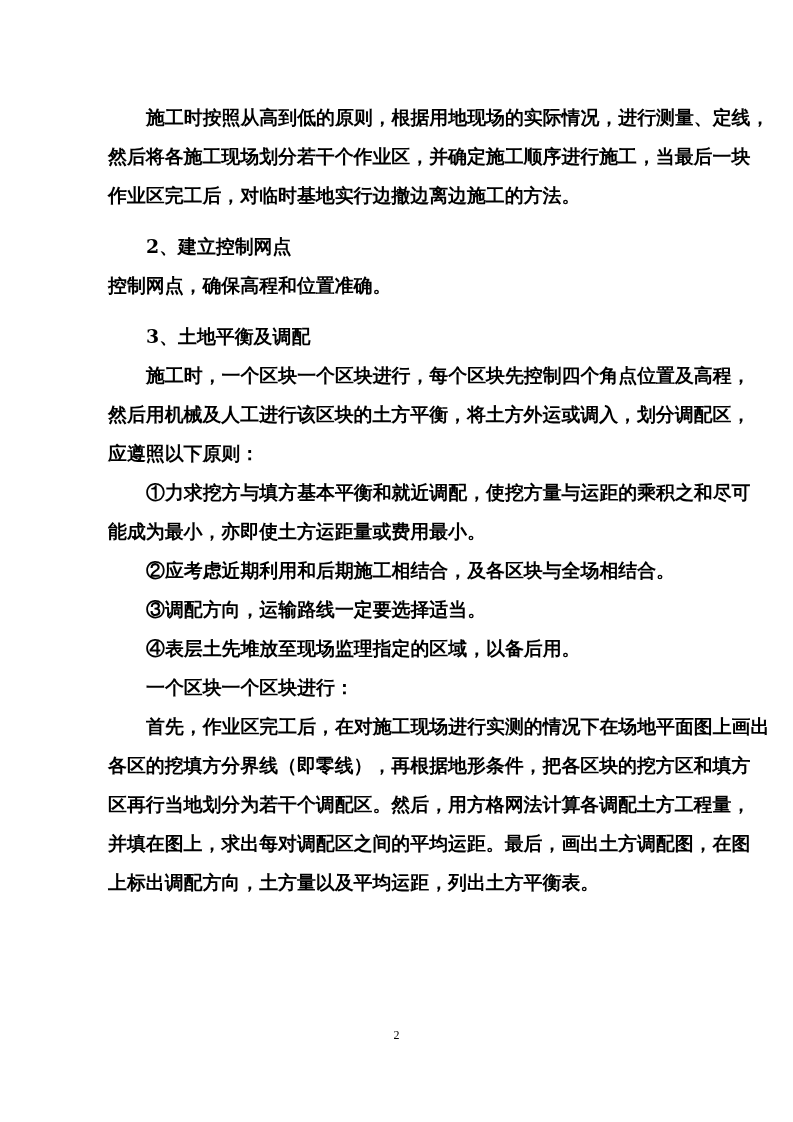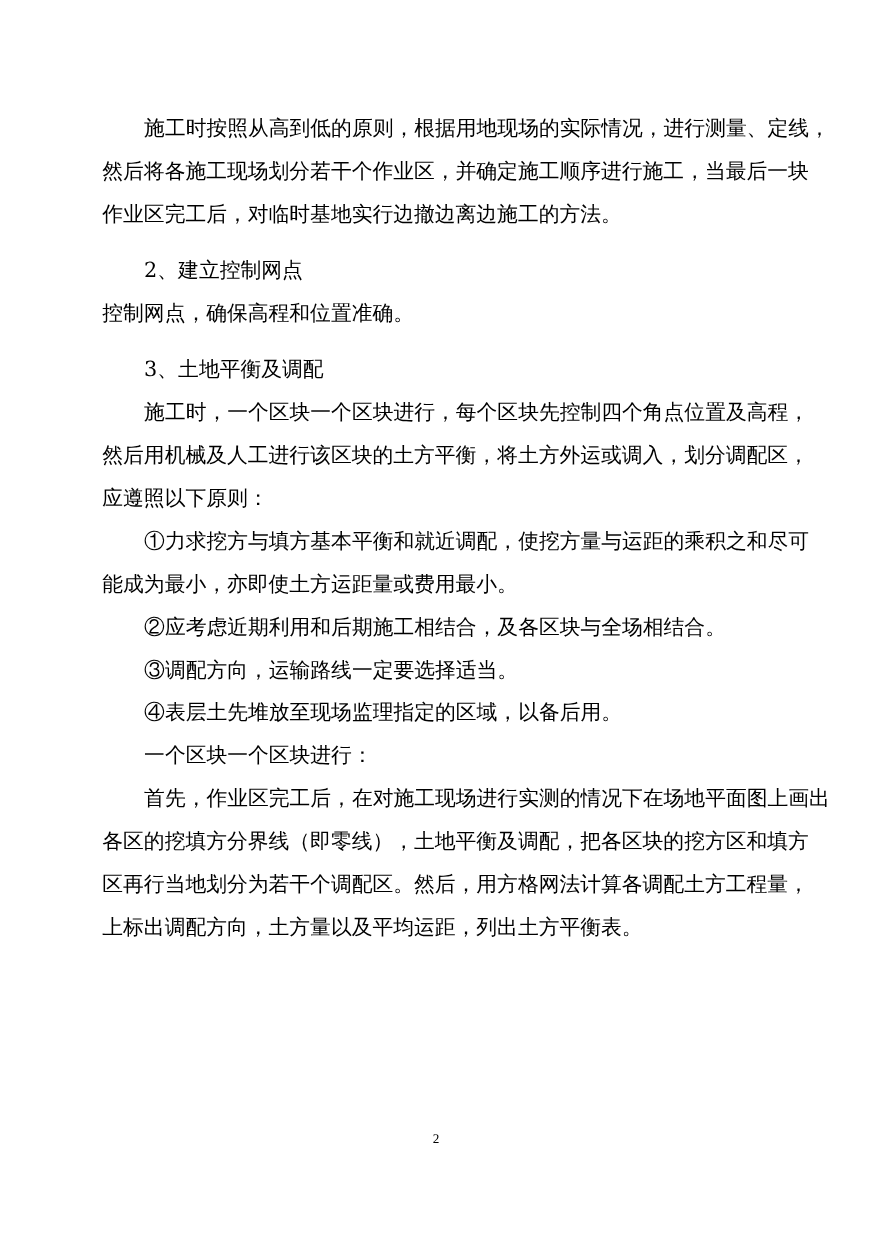--- a/index.html
+++ b/index.html
@@ -10,23 +10,24 @@
     body {
       width: 793px;
       height: 1122px;
       position: relative;
       overflow: hidden;
       font-family: "DejaVu Serif", "Liberation Serif", serif;
       color: #000000;
     }
     .page {
       position: absolute;
-      left: 93px;
+      left: 108px;
       top: 98px;
       width: 626px;
+      font-weight: bold;
     }
     .line {
       font-size: 18.9px;
       line-height: 39px;
       height: 39px;
       white-space: nowrap;
       letter-spacing: 0px;
       text-align: justify;
       text-align-last: justify;
     }
@@ -97,21 +98,22 @@
   <div class="para">
     <div class="line indent last">④表层土先堆放至现场监理指定的区域，以备后用。</div>
   </div>
 
   <div class="para">
     <div class="line indent last">一个区块一个区块进行：</div>
   </div>
 
   <div class="para">
     <div class="line indent">首先，作业区完工后，在对施工现场进行实测的情况下在场地平面图上画出</div>
-    <div class="line">各区的挖填方分界线（即零线），土地平衡及调配，把各区块的挖方区和填方</div>
+    <div class="line">各区的挖填方分界线（即零线），再根据地形条件，把各区块的挖方区和填方</div>
     <div class="line">区再行当地划分为若干个调配区。然后，用方格网法计算各调配土方工程量，</div>
+    <div class="line">并填在图上，求出每对调配区之间的平均运距。最后，画出土方调配图，在图</div>
     <div class="line last">上标出调配方向，土方量以及平均运距，列出土方平衡表。</div>
   </div>
 
 
 </div>
 
 <div class="page-number">2</div>
 
 </body></html>

